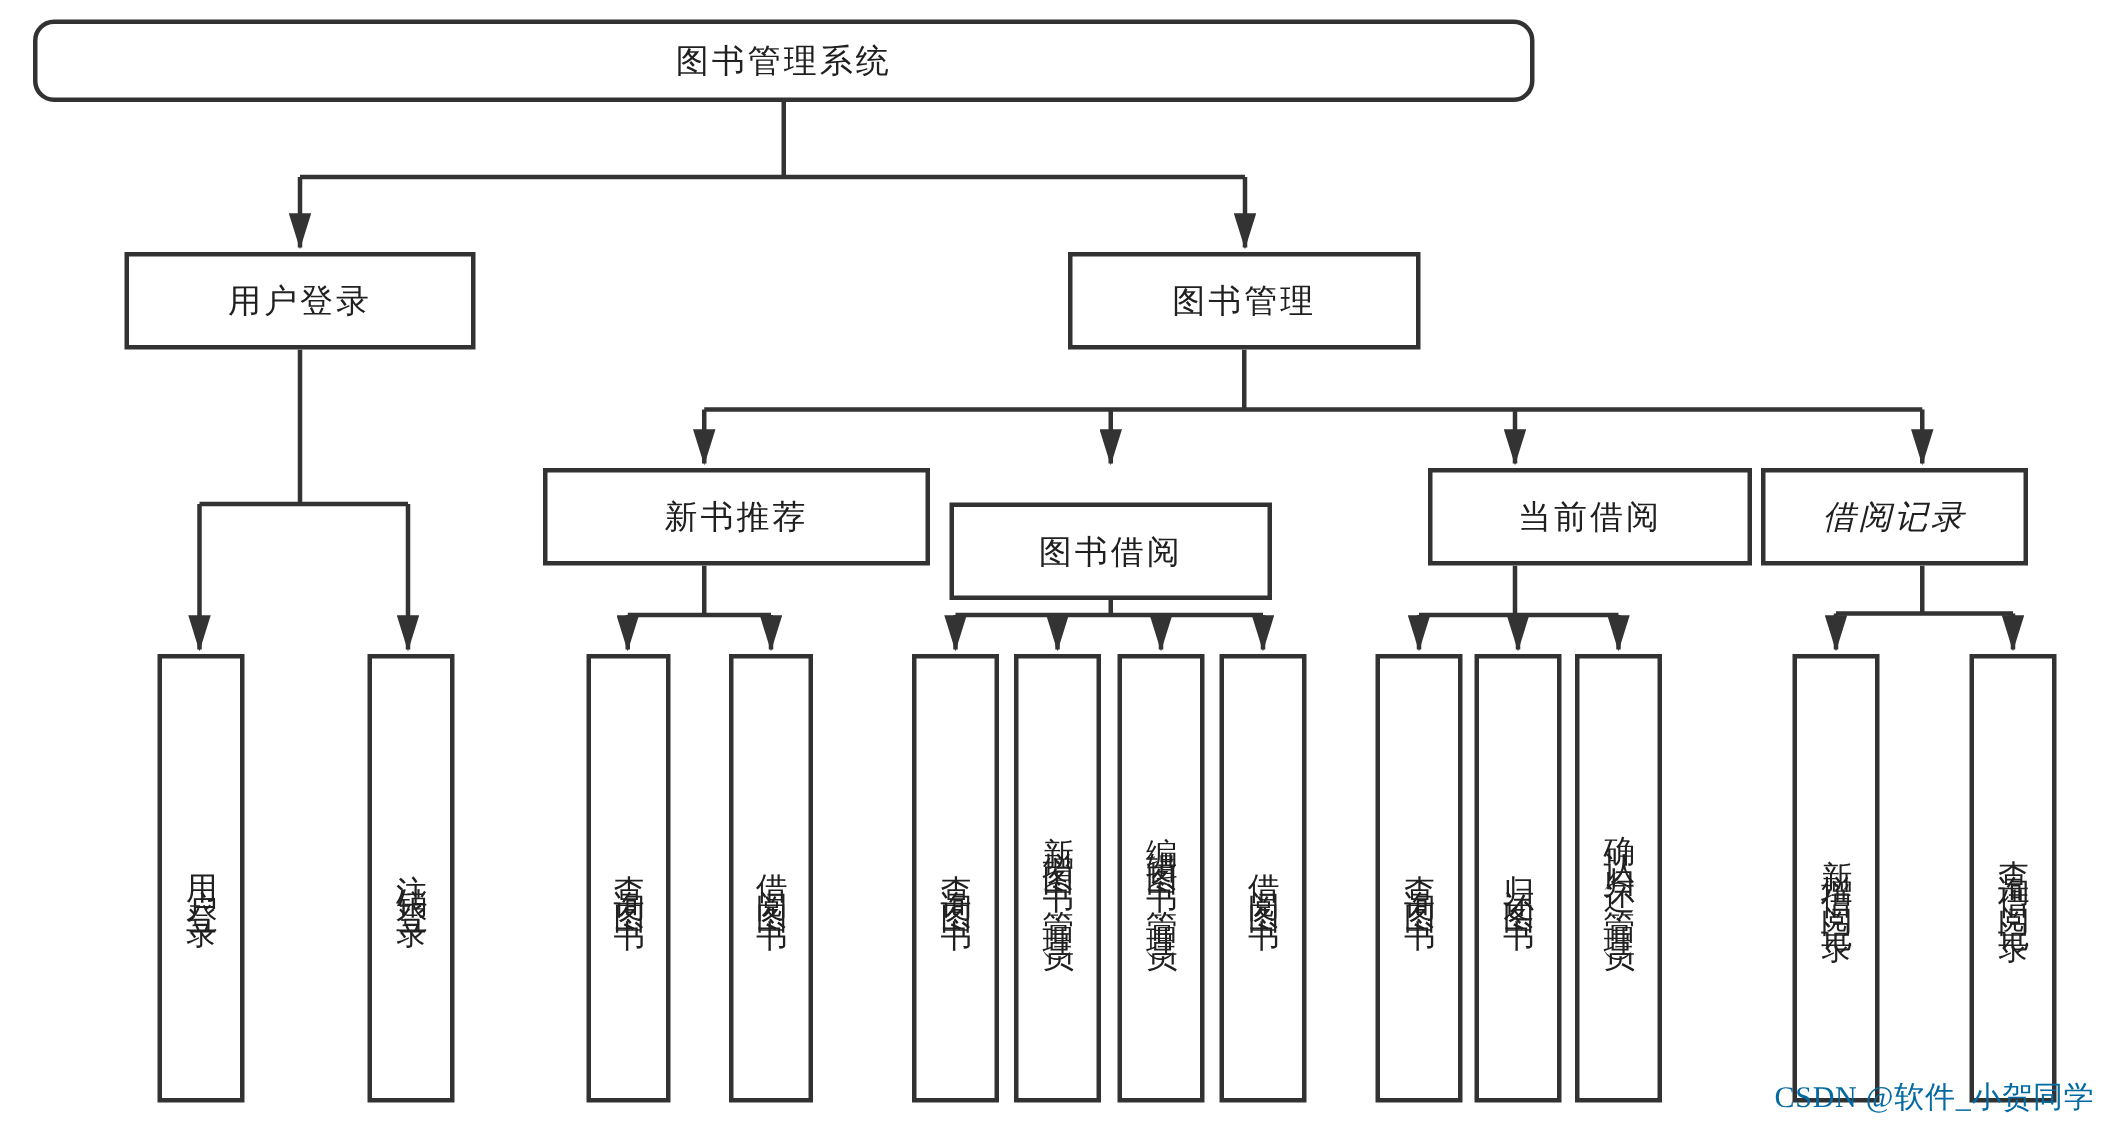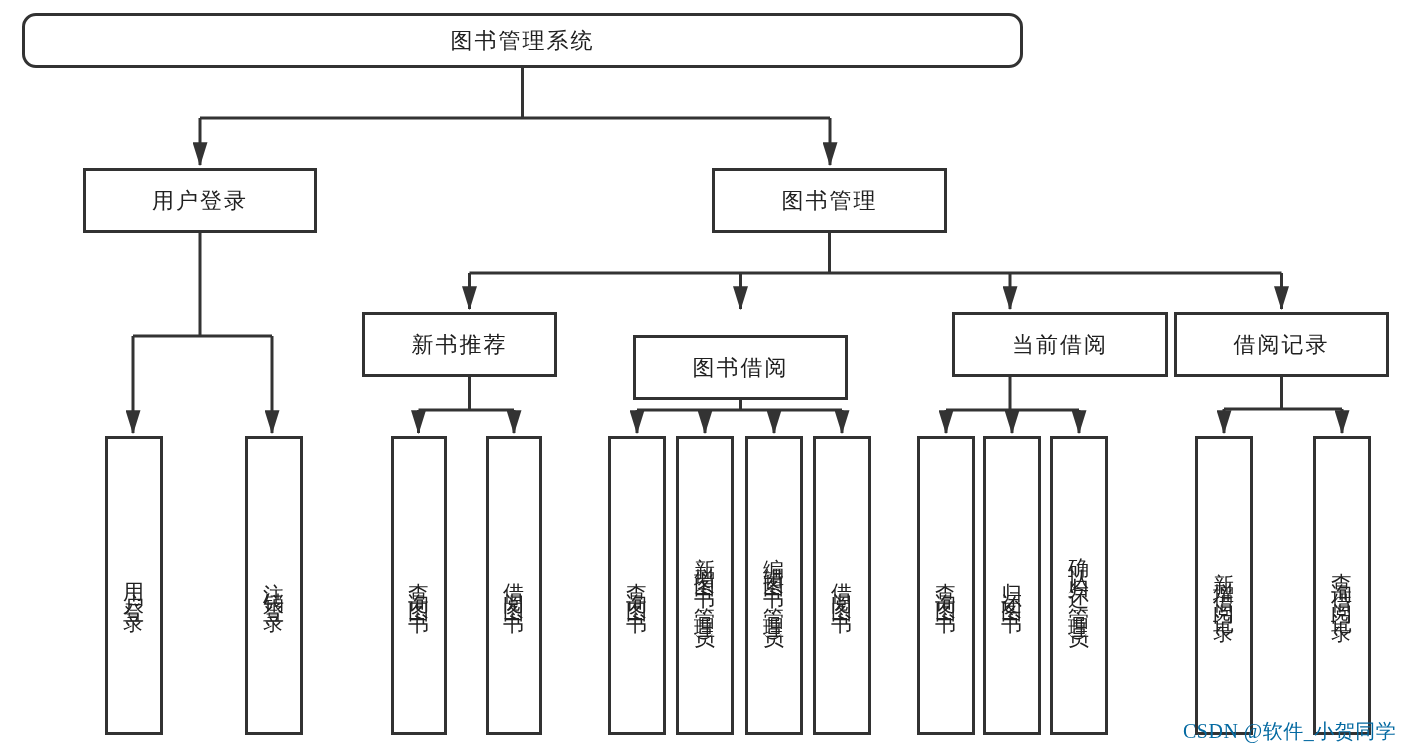--- a/index.html
+++ b/index.html
@@ -106,30 +106,30 @@
     <span>图书管理系统</span>
   </div>
 
   <div class="node h" style="left:83px; top:168px; width:234px; height:65px;">
     <span>用户登录</span>
   </div>
   <div class="node h" style="left:712px; top:168px; width:235px; height:65px;">
     <span>图书管理</span>
   </div>
 
-  <div class="node h" style="left:362px; top:312px; width:195px; height:65px;">
+  <div class="node h" style="left:362px; top:312px; width:258px; height:65px;">
     <span>新书推荐</span>
   </div>
   <div class="node h" style="left:633px; top:312px; width:215px; height:65px;margin-top:23px;">
     <span>图书借阅</span>
   </div>
   <div class="node h" style="left:952px; top:312px; width:216px; height:65px;">
     <span>当前借阅</span>
   </div>
-  <div class="node h" style="left:1174px; top:312px; width:215px; height:65px;">
+  <div class="node h" style="left:1174px; top:312px; width:178px; height:65px;font-style:italic;">
     <span>借阅记录</span>
   </div>
 
   <div class="node leaf" style="left:105px; top:436px; width:58px; height:299px;">
     <span class="vtext">用户登录</span>
   </div>
   <div class="node leaf" style="left:245px; top:436px; width:58px; height:299px;">
     <span class="vtext">注销登录</span>
   </div>
 

